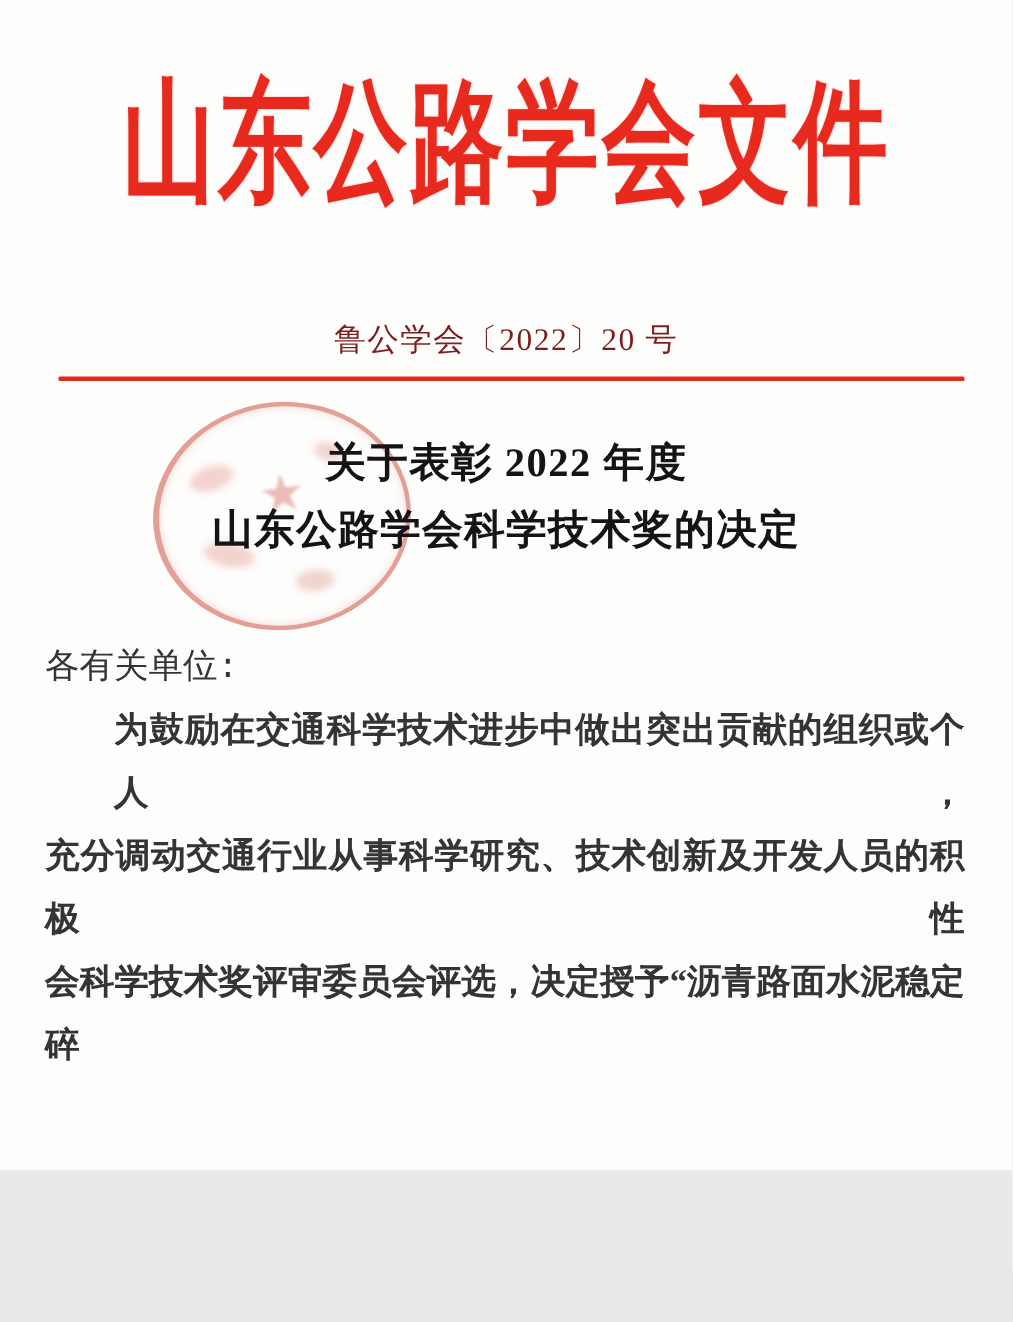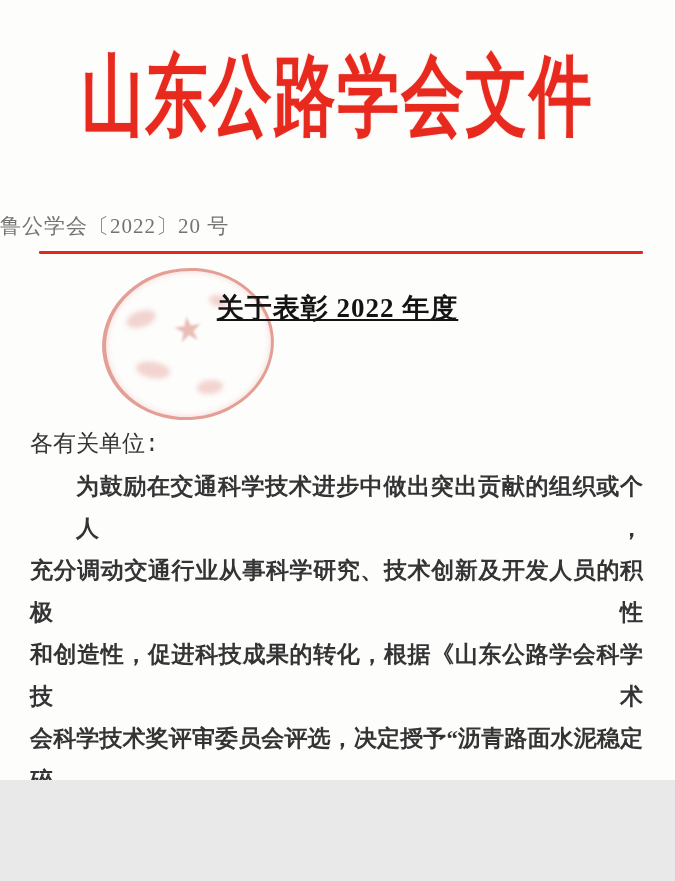--- a/index.html
+++ b/index.html
@@ -34,24 +34,24 @@
     white-space: nowrap;
     text-shadow: 0 0 1px rgba(232, 41, 29, 0.55);
   }
 
   
   .doc-number {
     position: absolute;
     top: 213px;
     left: 0;
     width: 675px;
-    text-align: left;
+    text-align: center;
     font-size: 21px;
     line-height: 26px;
-    color: #737373;
+    color: #7f1d1d;
     letter-spacing: 1px;
   }
 
   
   .red-rule {
     position: absolute;
     top: 251px;
     left: 39px;
     width: 604px;
     height: 3px;
@@ -104,21 +104,20 @@
     top: 286px;
     left: 0;
     width: 675px;
     z-index: 2;
     text-align: center;
     font-size: 27px;
     line-height: 45px;
     font-weight: bold;
     color: #141414;
     letter-spacing: 1px;
-    text-decoration: underline;
   }
 
   
   .body-block {
     position: absolute;
     top: 424px;
     left: 30px;
     width: 613px;
     z-index: 2;
     font-size: 23px;
@@ -174,27 +173,27 @@
     <div class="seal-ring"></div>
     <span class="seal-star">★</span>
     <div class="seal-smudge s1"></div>
     <div class="seal-smudge s2"></div>
     <div class="seal-smudge s3"></div>
     <div class="seal-smudge s4"></div>
   </div>
 
   <div class="doc-title">
     <div>关于表彰 2022 年度</div>
+    <div>山东公路学会科学技术奖的决定</div>
   </div>
 
   <div class="body-block">
     <div class="addressee">各有关单位:</div>
     <div class="para-line indent">为鼓励在交通科学技术进步中做出突出贡献的组织或个人，</div>
     <div class="para-line">充分调动交通行业从事科学研究、技术创新及开发人员的积极性</div>
-    <div class="para-line">和创造性，促进科技成果的转化，根据《山东公路学会科学技术</div>
     <div class="para-line">会科学技术奖评审委员会评选，决定授予“沥青路面水泥稳定碎</div>
 
   </div>
 
   <div class="page-number">—1—</div>
 
   <div class="scan-edge-line"></div>
 
 </div>
 

